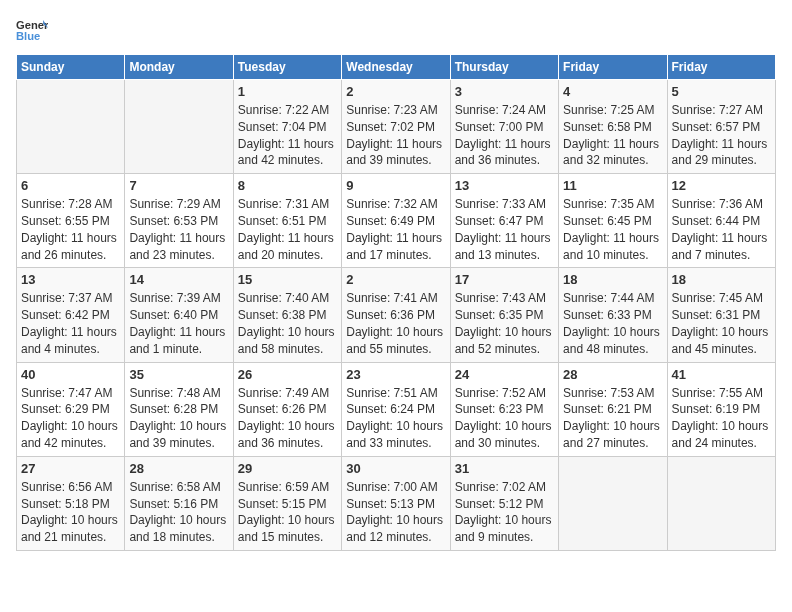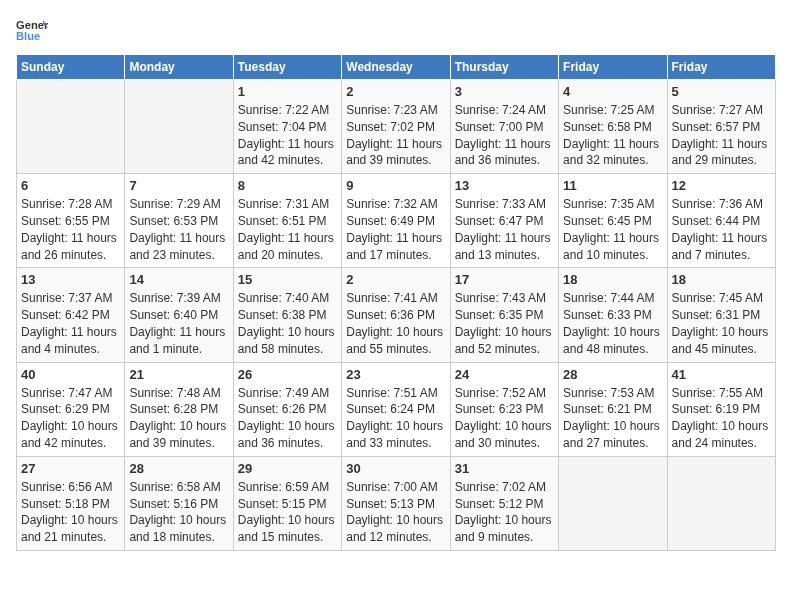--- a/index.html
+++ b/index.html
@@ -271,21 +271,21 @@
       <tr>
         <td>
           <div class="day-num">40</div>
           <div class="day-detail">
             Sunrise: 7:47 AM<br>
             Sunset: 6:29 PM<br>
             Daylight: 10 hours and 42 minutes.
           </div>
         </td>
         <td>
-          <div class="day-num">21</div>
+          <div class="day-num">35</div>
           <div class="day-detail">
             Sunrise: 7:48 AM<br>
             Sunset: 6:28 PM<br>
             Daylight: 10 hours and 39 minutes.
           </div>
         </td>
         <td>
           <div class="day-num">26</div>
           <div class="day-detail">
             Sunrise: 7:49 AM<br>

